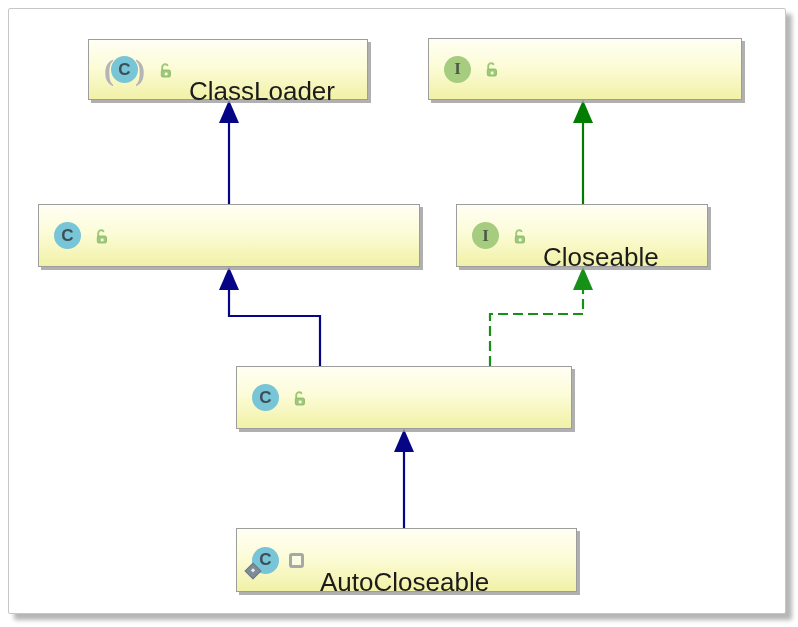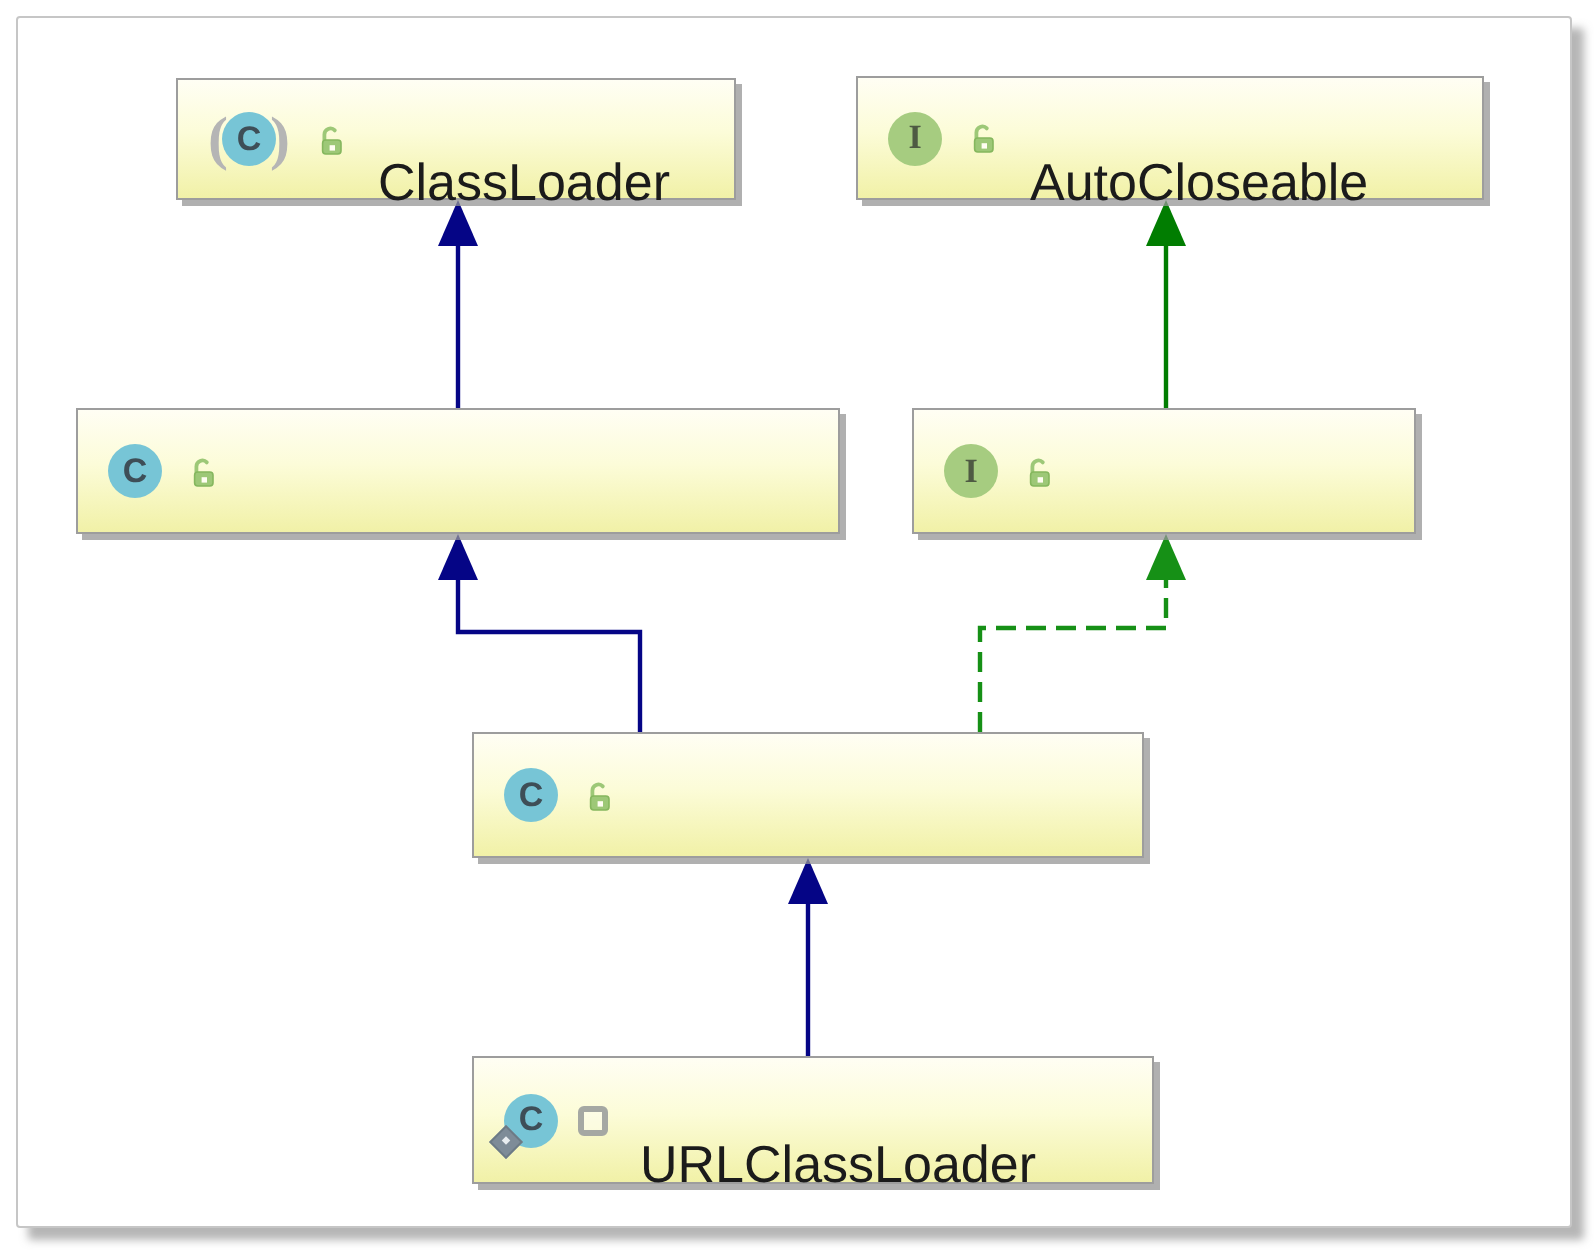--- a/index.html
+++ b/index.html
@@ -93,21 +93,20 @@
         <span class="circle iface-circle">I</span>
       </span>
       <span class="vis-slot">
         <svg width="18" height="18" viewBox="0 0 18 18">
           <path d="M7.2 9 L7.2 6.3 A3 3 0 0 1 12.4 4.2" fill="none" stroke="#9dc877" stroke-width="1.9" stroke-linecap="round"></path>
           <rect x="6.3" y="9" width="9.2" height="7" rx="1.6" fill="#9dc877" stroke="#85b75e" stroke-width="0.8"></rect>
           <rect x="9.8" y="11.6" width="2.7" height="2.7" fill="#fffef2"></rect>
         </svg>
       </span>
     </span>
-    <span class="label">AutoCloseable</span>
   </div>
 
   <div class="node" style="left:38px;top:204px;width:382px;height:63px">
     <span class="icon-cluster">
       <span class="circle-wrap">
         <span class="circle class-circle">C</span>
       </span>
       <span class="vis-slot">
         <svg width="18" height="18" viewBox="0 0 18 18">
           <path d="M7.2 9 L7.2 6.3 A3 3 0 0 1 12.4 4.2" fill="none" stroke="#9dc877" stroke-width="1.9" stroke-linecap="round"></path>
@@ -124,20 +123,21 @@
         <span class="circle iface-circle">I</span>
       </span>
       <span class="vis-slot">
         <svg width="18" height="18" viewBox="0 0 18 18">
           <path d="M7.2 9 L7.2 6.3 A3 3 0 0 1 12.4 4.2" fill="none" stroke="#9dc877" stroke-width="1.9" stroke-linecap="round"></path>
           <rect x="6.3" y="9" width="9.2" height="7" rx="1.6" fill="#9dc877" stroke="#85b75e" stroke-width="0.8"></rect>
           <rect x="9.8" y="11.6" width="2.7" height="2.7" fill="#fffef2"></rect>
         </svg>
       </span>
     </span>
+    <span class="label">Closeable</span>
   </div>
 
   <div class="node" style="left:236px;top:366px;width:336px;height:63px">
     <span class="icon-cluster">
       <span class="circle-wrap">
         <span class="circle class-circle">C</span>
       </span>
       <span class="vis-slot">
         <svg width="18" height="18" viewBox="0 0 18 18">
           <path d="M7.2 9 L7.2 6.3 A3 3 0 0 1 12.4 4.2" fill="none" stroke="#9dc877" stroke-width="1.9" stroke-linecap="round"></path>
@@ -151,15 +151,15 @@
   <div class="node" style="left:236px;top:528px;width:341px;height:64px">
     <span class="icon-cluster">
       <span class="circle-wrap">
         <span class="circle class-circle">C</span>
         <span class="static-badge"></span>
       </span>
       <span class="vis-slot">
         <span class="pkg-box"></span>
       </span>
     </span>
-    <span class="label">URLClassLoader</span>
+    <span class="label">AutoCloseable</span>
   </div>
 </div>
 
 </body></html>

